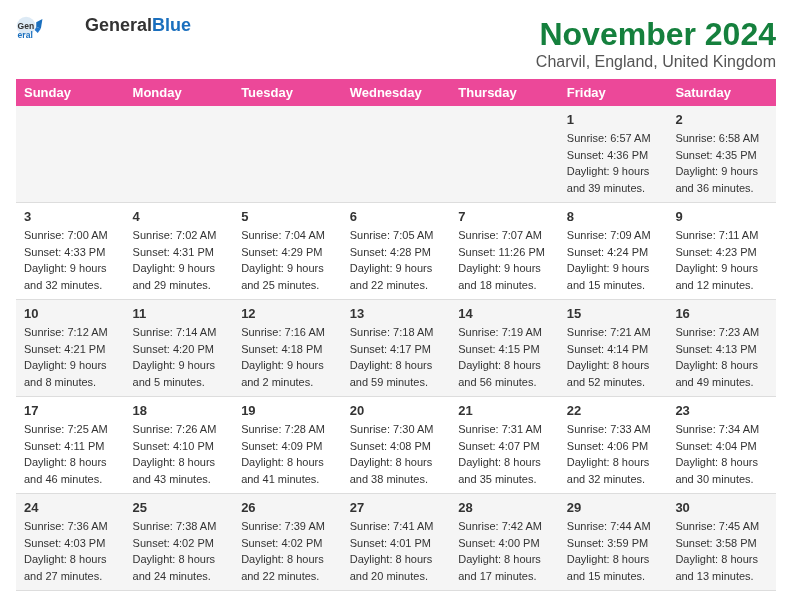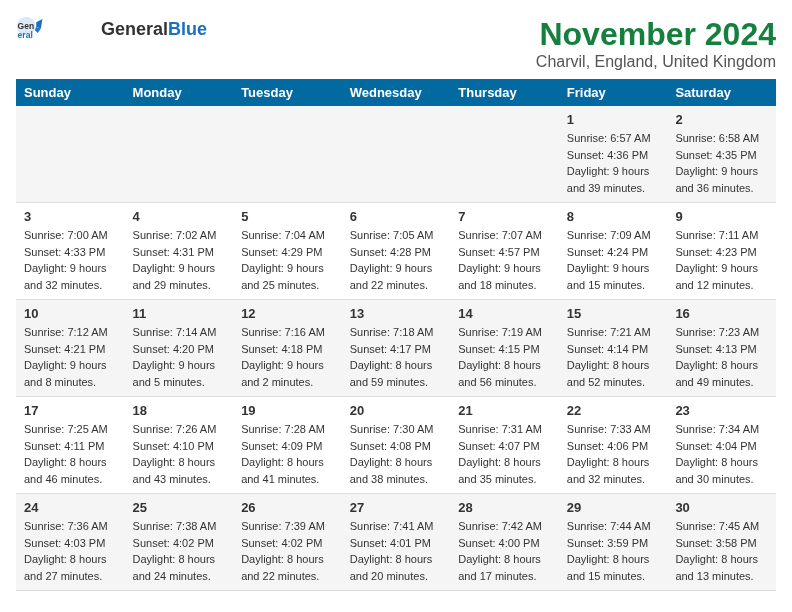--- a/index.html
+++ b/index.html
@@ -11,22 +11,21 @@
       padding: 16px;
     }
     .header-area {
       display: flex;
       align-items: flex-start;
       justify-content: space-between;
       margin-bottom: 8px;
     }
     .logo {
       display: flex;
-      align-items: center;
-      gap: 20px;
+      gap: 4px;
     }
     .logo-text {
       font-size: 18px;
       font-weight: bold;
       line-height: 1.1;
       margin-left: 37px;
     }
     .logo-general { color: #333; }
     .logo-blue { color: #1a6fbe; }
     .logo-icon {
@@ -44,21 +43,21 @@
     .subtitle {
       font-size: 16px;
       color: #555;
     }
     table {
       width: 100%;
       border-collapse: collapse;
       table-layout: fixed;
     }
     thead tr th {
-      background-color: #0369a1;
+      background-color: #ec4899;
       color: #fff;
       text-align: left;
       padding: 6px 8px;
       font-size: 13px;
       font-weight: bold;
     }
     tbody tr {
       border-bottom: 1px solid #ddd;
     }
     tbody tr:nth-child(odd) {
@@ -160,21 +159,21 @@
         </td>
         <td>
           <div class="day-num">6</div>
           <div class="day-info" style="white-space: pre-line;">Sunrise: 7:05 AM
 Sunset: 4:28 PM
 Daylight: 9 hours and 22 minutes.</div>
         </td>
         <td>
           <div class="day-num">7</div>
           <div class="day-info" style="white-space: pre-line;">Sunrise: 7:07 AM
-Sunset: 4:57 PM
+Sunset: 11:26 PM
 Daylight: 9 hours and 18 minutes.</div>
         </td>
         <td>
           <div class="day-num">8</div>
           <div class="day-info" style="white-space: pre-line;">Sunrise: 7:09 AM
 Sunset: 4:24 PM
 Daylight: 9 hours and 15 minutes.</div>
         </td>
         <td>
           <div class="day-num">9</div>

